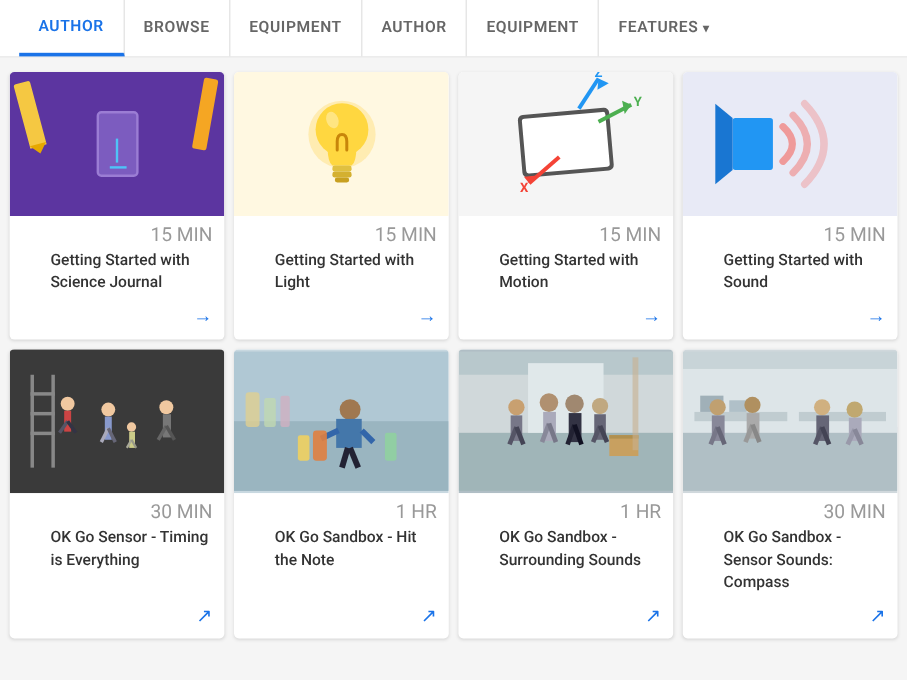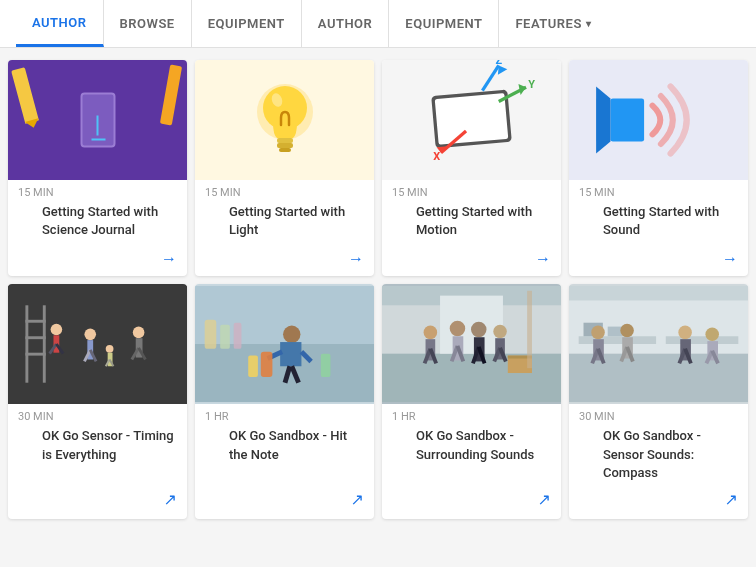--- a/index.html
+++ b/index.html
@@ -72,23 +72,23 @@
       position: relative;
       flex-shrink: 0;
     }
     .card-body {
       padding: 6px 10px 10px 10px;
       flex: 1;
       display: flex;
       flex-direction: column;
     }
     .card-duration {
-      font-size: 11px;
+      font-size: 16px;
       color: #999;
-      text-align: left;
+      text-align: right;
       margin-bottom: 4px;
     }
     .card-title {
       font-size: 13px;
       font-weight: 500;
       color: #333;
       line-height: 1.4;
       flex: 1;
       margin-left: 24px;
     }

